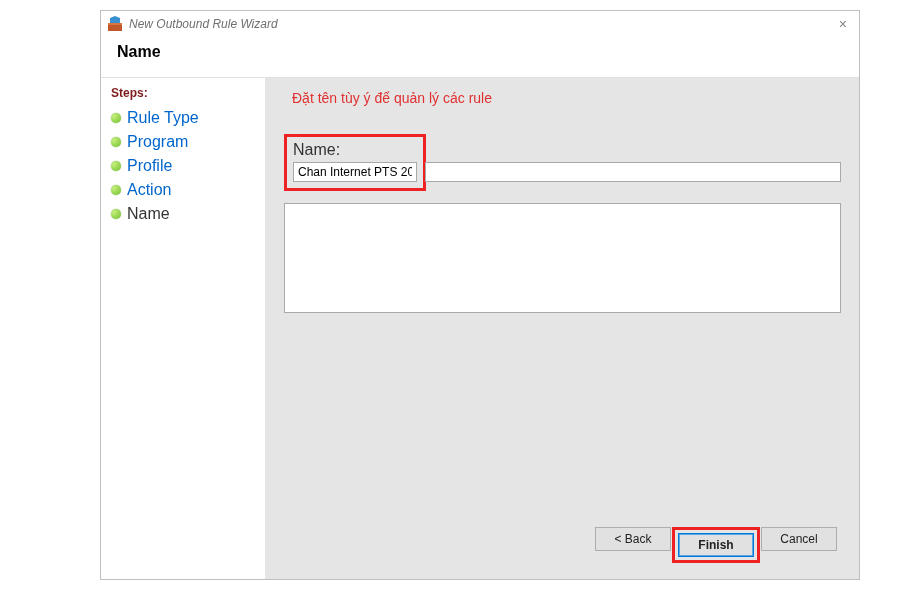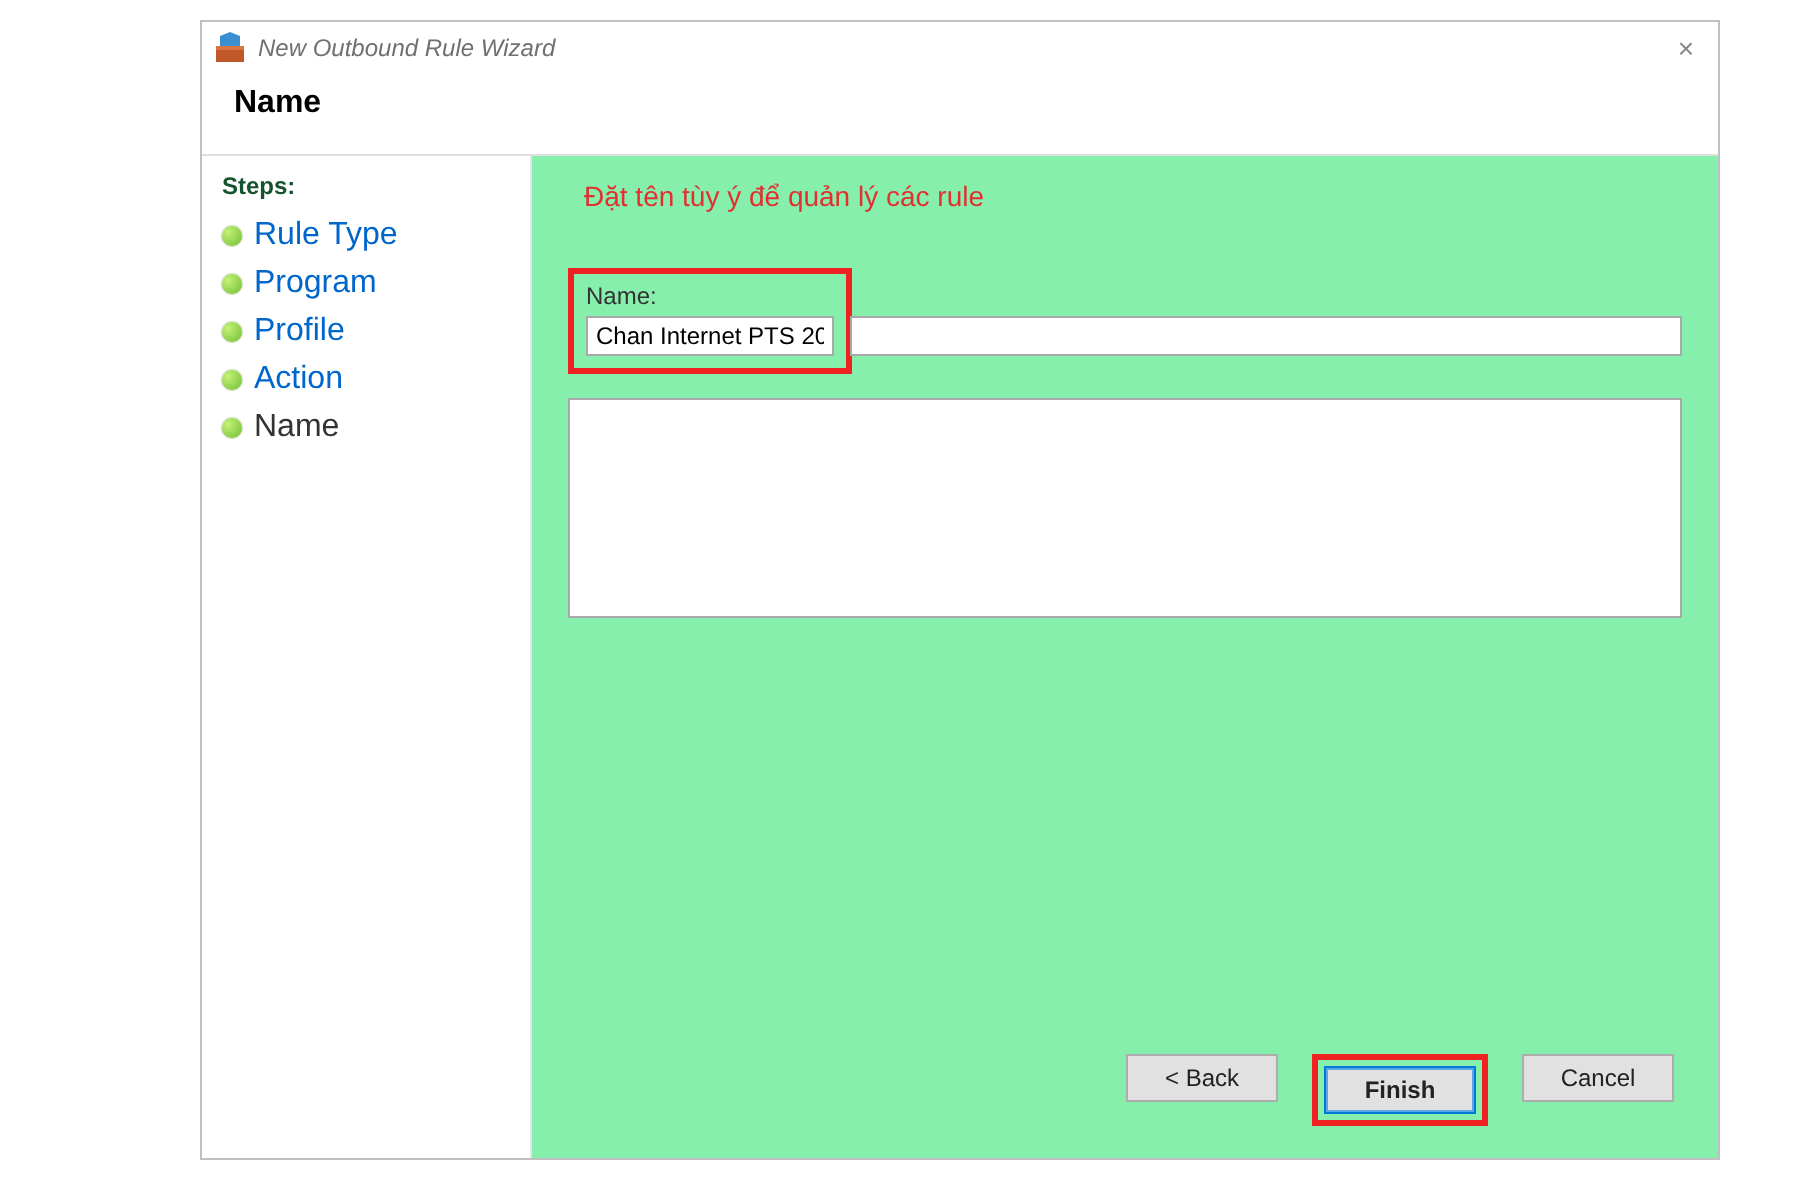--- a/index.html
+++ b/index.html
@@ -63,57 +63,57 @@
   }
   .sidebar {
     width: 165px;
     background: #ffffff;
     padding: 8px 10px;
     border-right: 1px solid #e5e5e5;
   }
   .sidebar .steps-label {
     font-size: 12px;
     font-weight: bold;
-    color: #14532d;
+    color: #7f1d1d;
     margin-bottom: 6px;
   }
   .step-item {
     display: flex;
     align-items: center;
     gap: 6px;
     padding: 3px 0;
     font-size: 16px;
   }
   .step-item.link span.lbl { color: #0066cc; cursor: pointer; }
   .step-item.current span.lbl { color: #333; }
   .bullet {
     width: 10px; height: 10px;
     border-radius: 50%;
     background: radial-gradient(circle at 30% 30%, #c6f07a, #6fbf2f);
     box-shadow: 0 0 1px #4a8a1f;
     flex: 0 0 10px;
   }
   .main {
     flex: 1;
-    background: #86efac;
+    background: #e5e5e5;
     position: relative;
     padding: 10px 18px 0 18px;
     display: flex;
     flex-direction: column;
     justify-content: flex-end;
   }
   .annotation {
     color: #e03030;
     font-size: 14px;
     font-weight: 500;
     margin: 2px 0 28px 8px;
   }
   .field-block { margin-bottom: 12px; }
   .field-label {
-    font-size: 12px;
+    font-size: 16px;
     color: #333;
     margin-bottom: 3px;
     display: block;
   }
   .name-row {
     display: flex;
     align-items: stretch;
   }
   .name-highlight {
     border: 3px solid #ee2222;
@@ -145,21 +145,21 @@
     background: #fff;
     resize: none;
     font-family: inherit;
     font-size: 12px;
     padding: 3px;
   }
   .button-bar {
     margin-top: auto;
     display: flex;
     justify-content: flex-end;
-    gap: 17px;
+    gap: 1px;
     padding: 14px 4px 16px 0;
   }
   .btn {
     min-width: 76px;
     height: 24px;
     background: #e1e1e1;
     border: 1px solid #adadad;
     font-size: 12px;
     color: #222;
     cursor: pointer;

